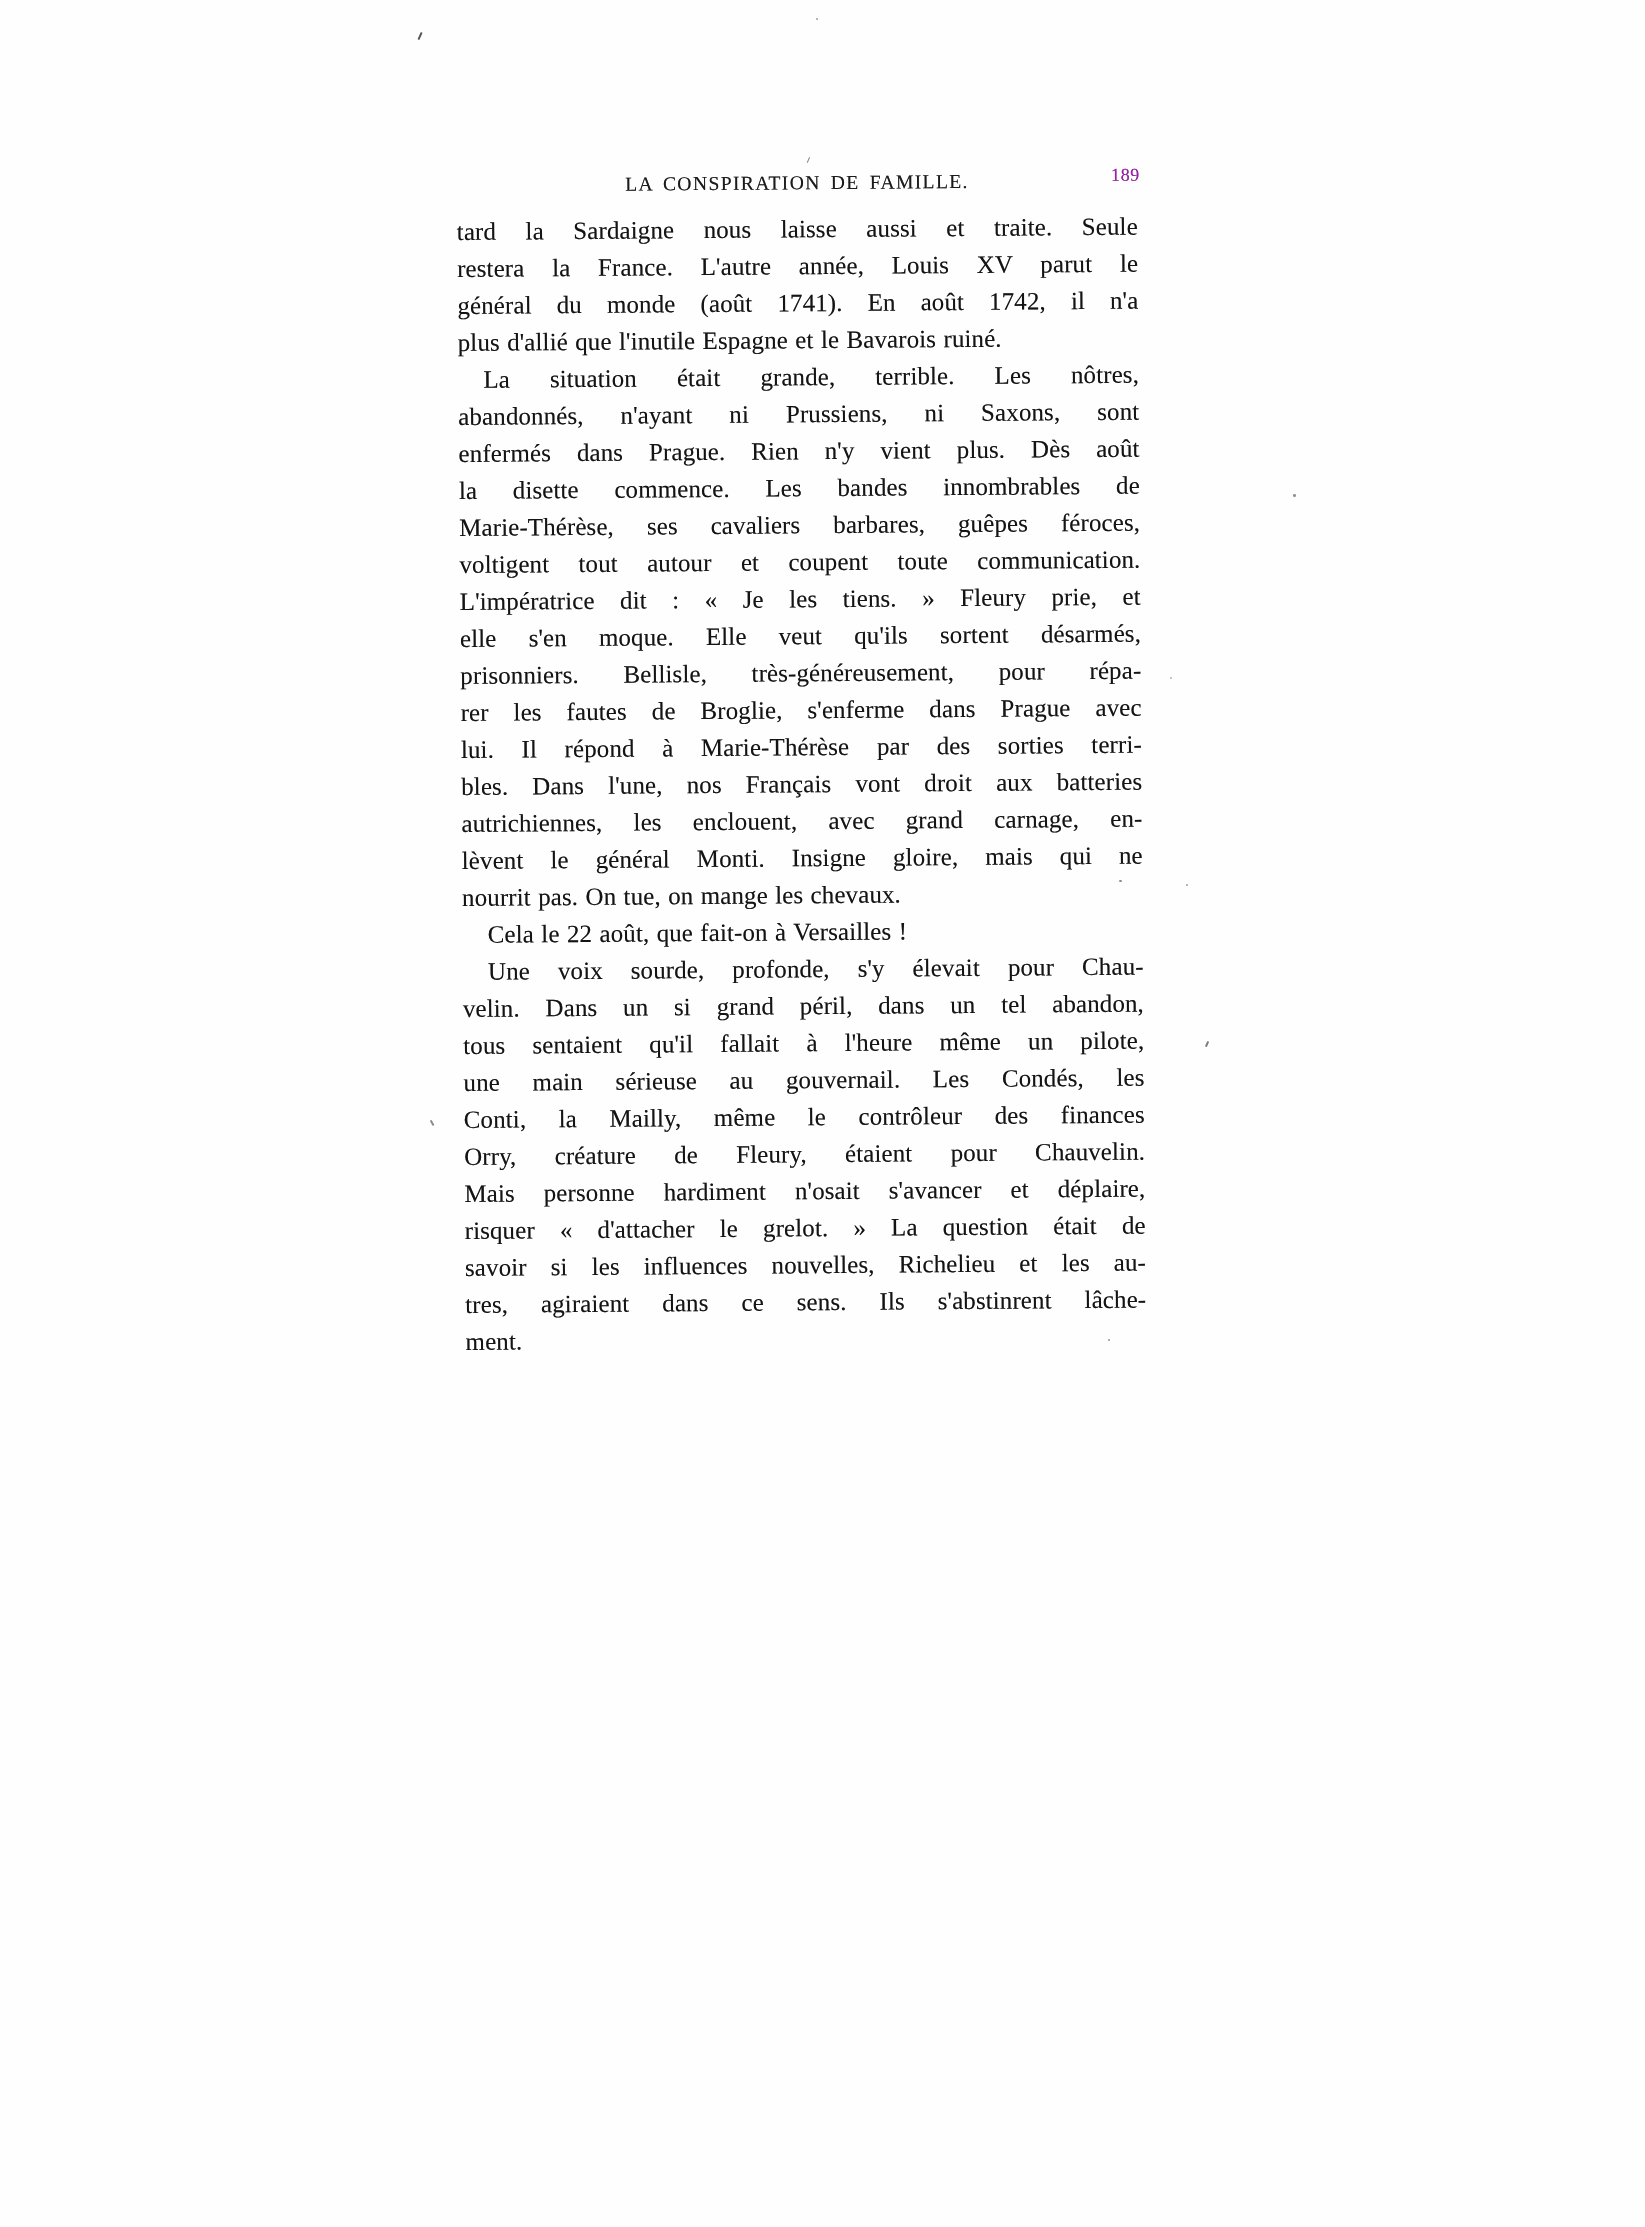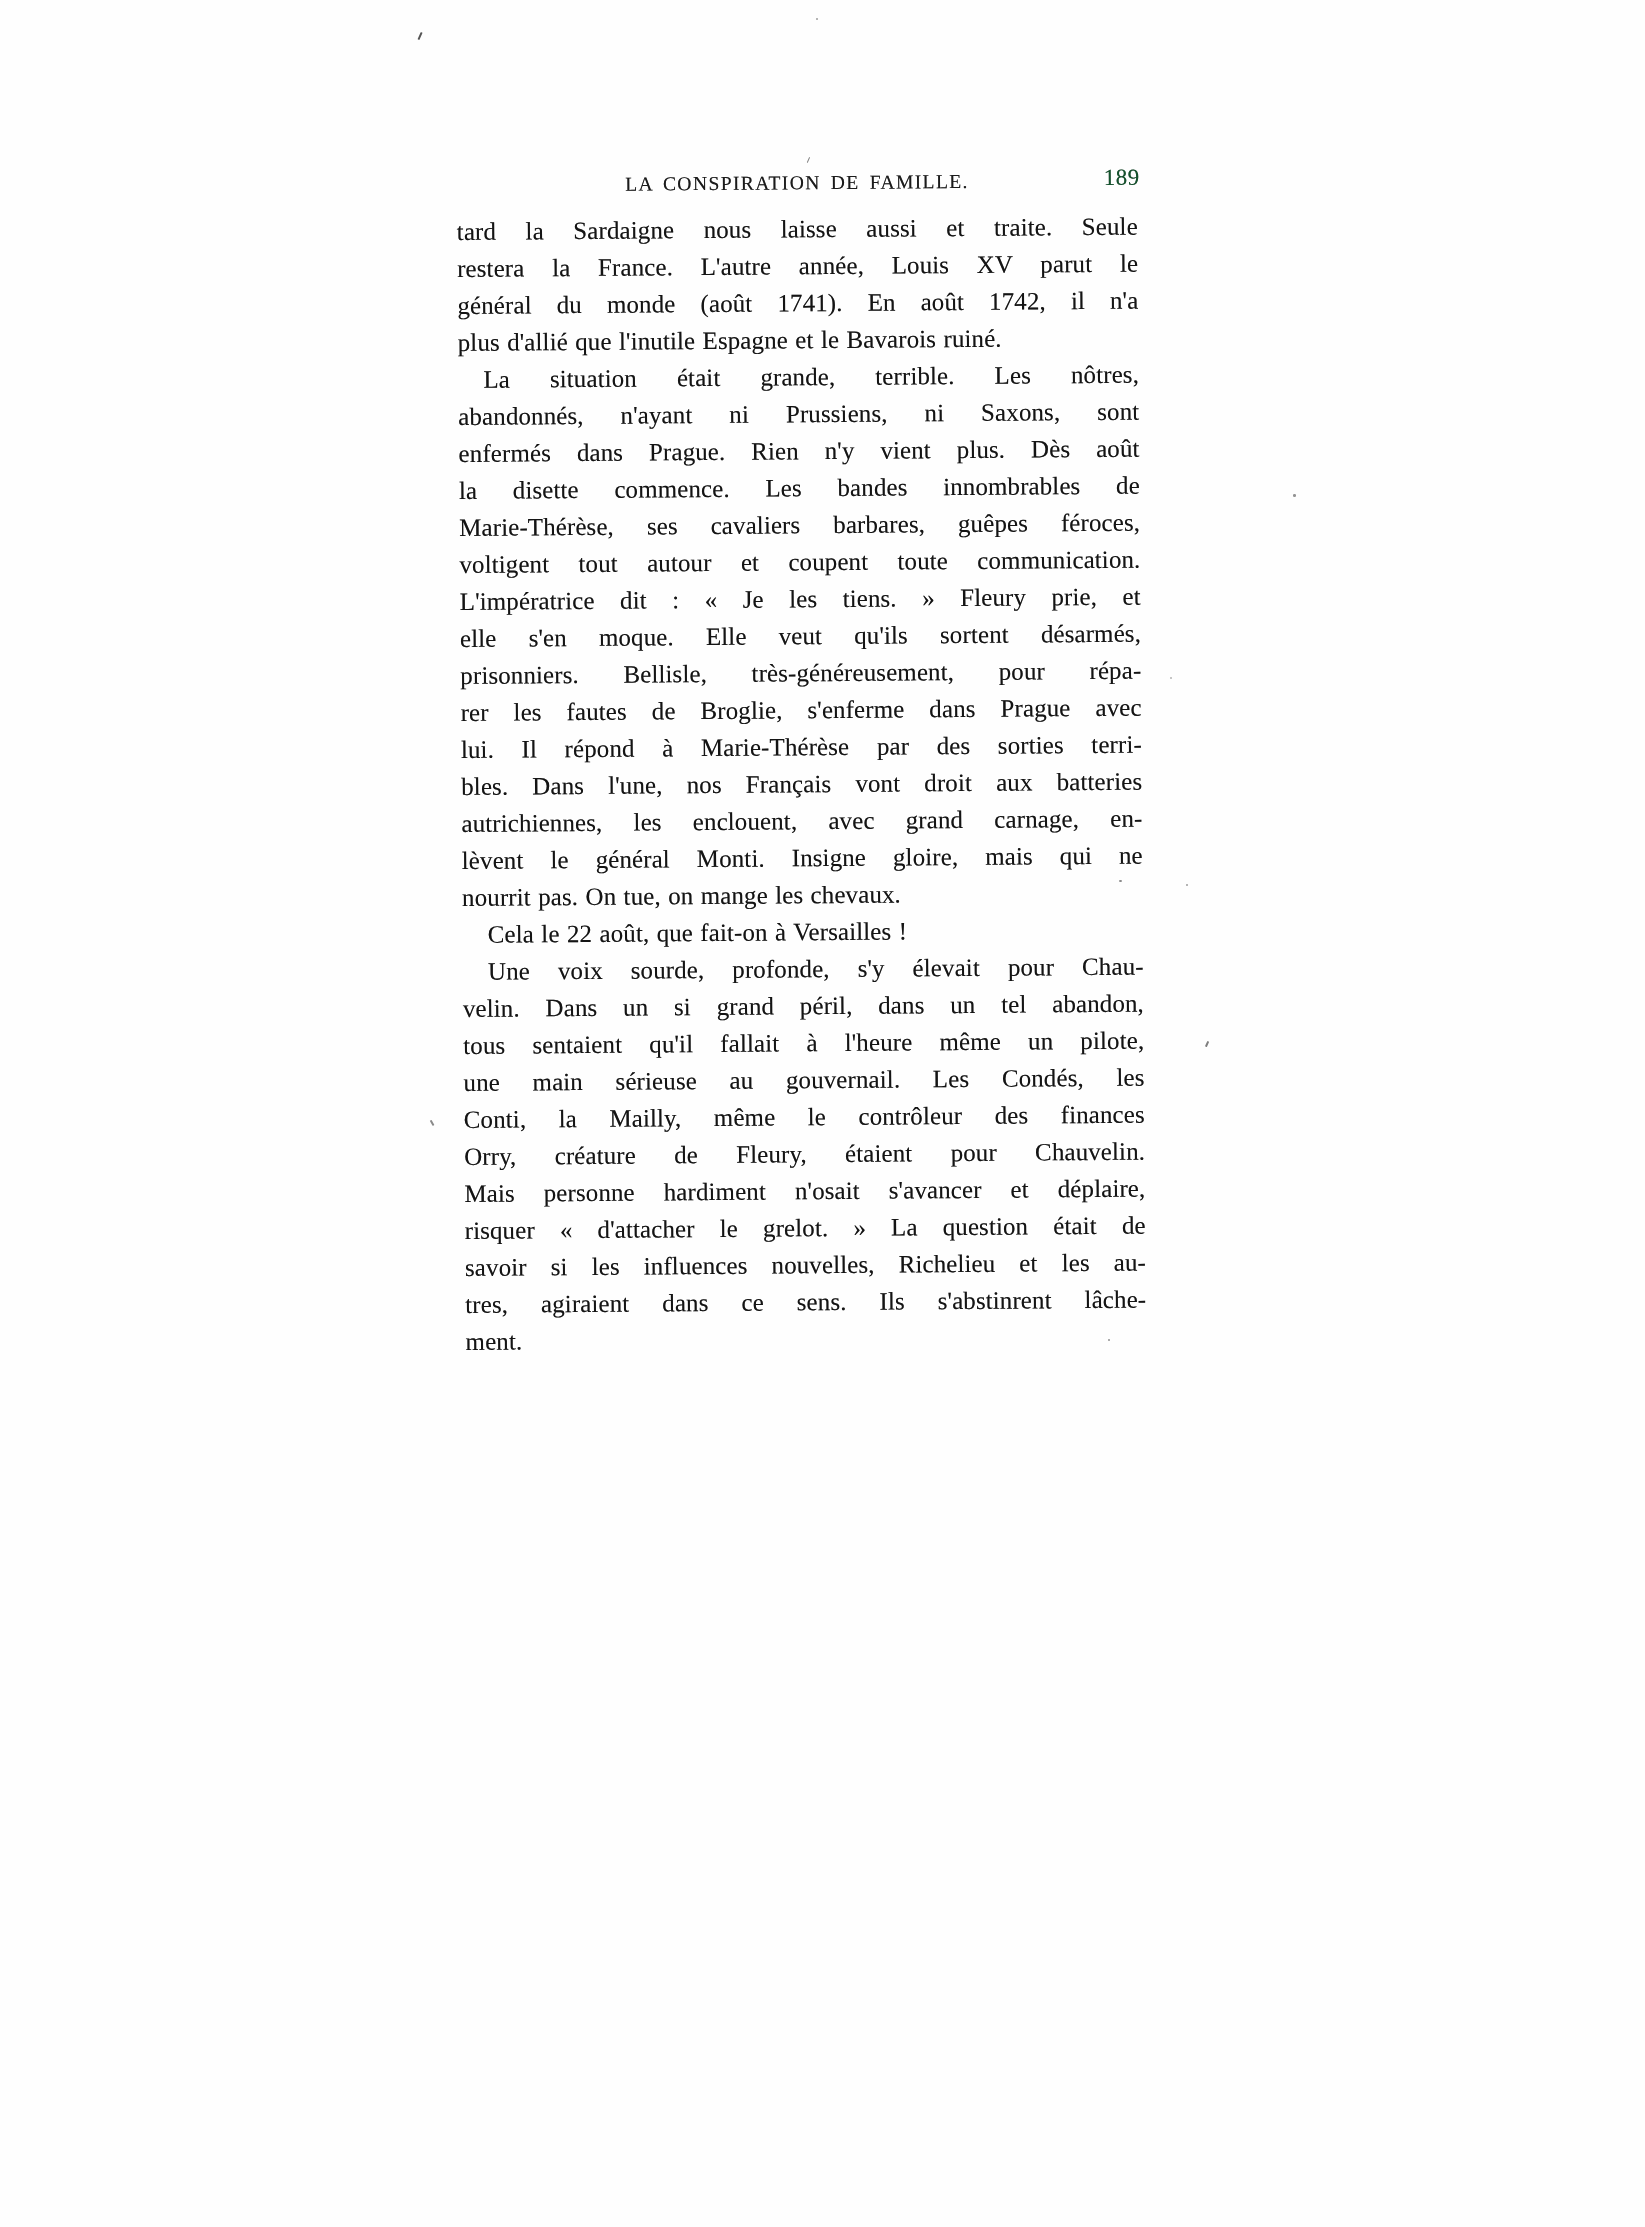--- a/index.html
+++ b/index.html
@@ -38,23 +38,23 @@
     font-size: 19.7px;
     letter-spacing: 1.3px;
     word-spacing: 3.8px;
     color: #1b1b1b;
     text-shadow: 0 0 0.6px rgba(20,20,20,0.55);
   }
   .page-number {
     position: absolute;
     right: -2.5px;
     top: -3.8px;
-    font-size: 23px;
+    font-size: 18px;
     letter-spacing: 0.6px;
-    color: #14532d;
+    color: #a21caf;
     text-shadow: 0 0 0.6px rgba(20,20,20,0.55);
   }
   .body-text {
     position: absolute;
     top: 210px;
     left: 455px;
     width: 681px;
     font-size: 25px;
     line-height: 37px;
     color: #141414;

